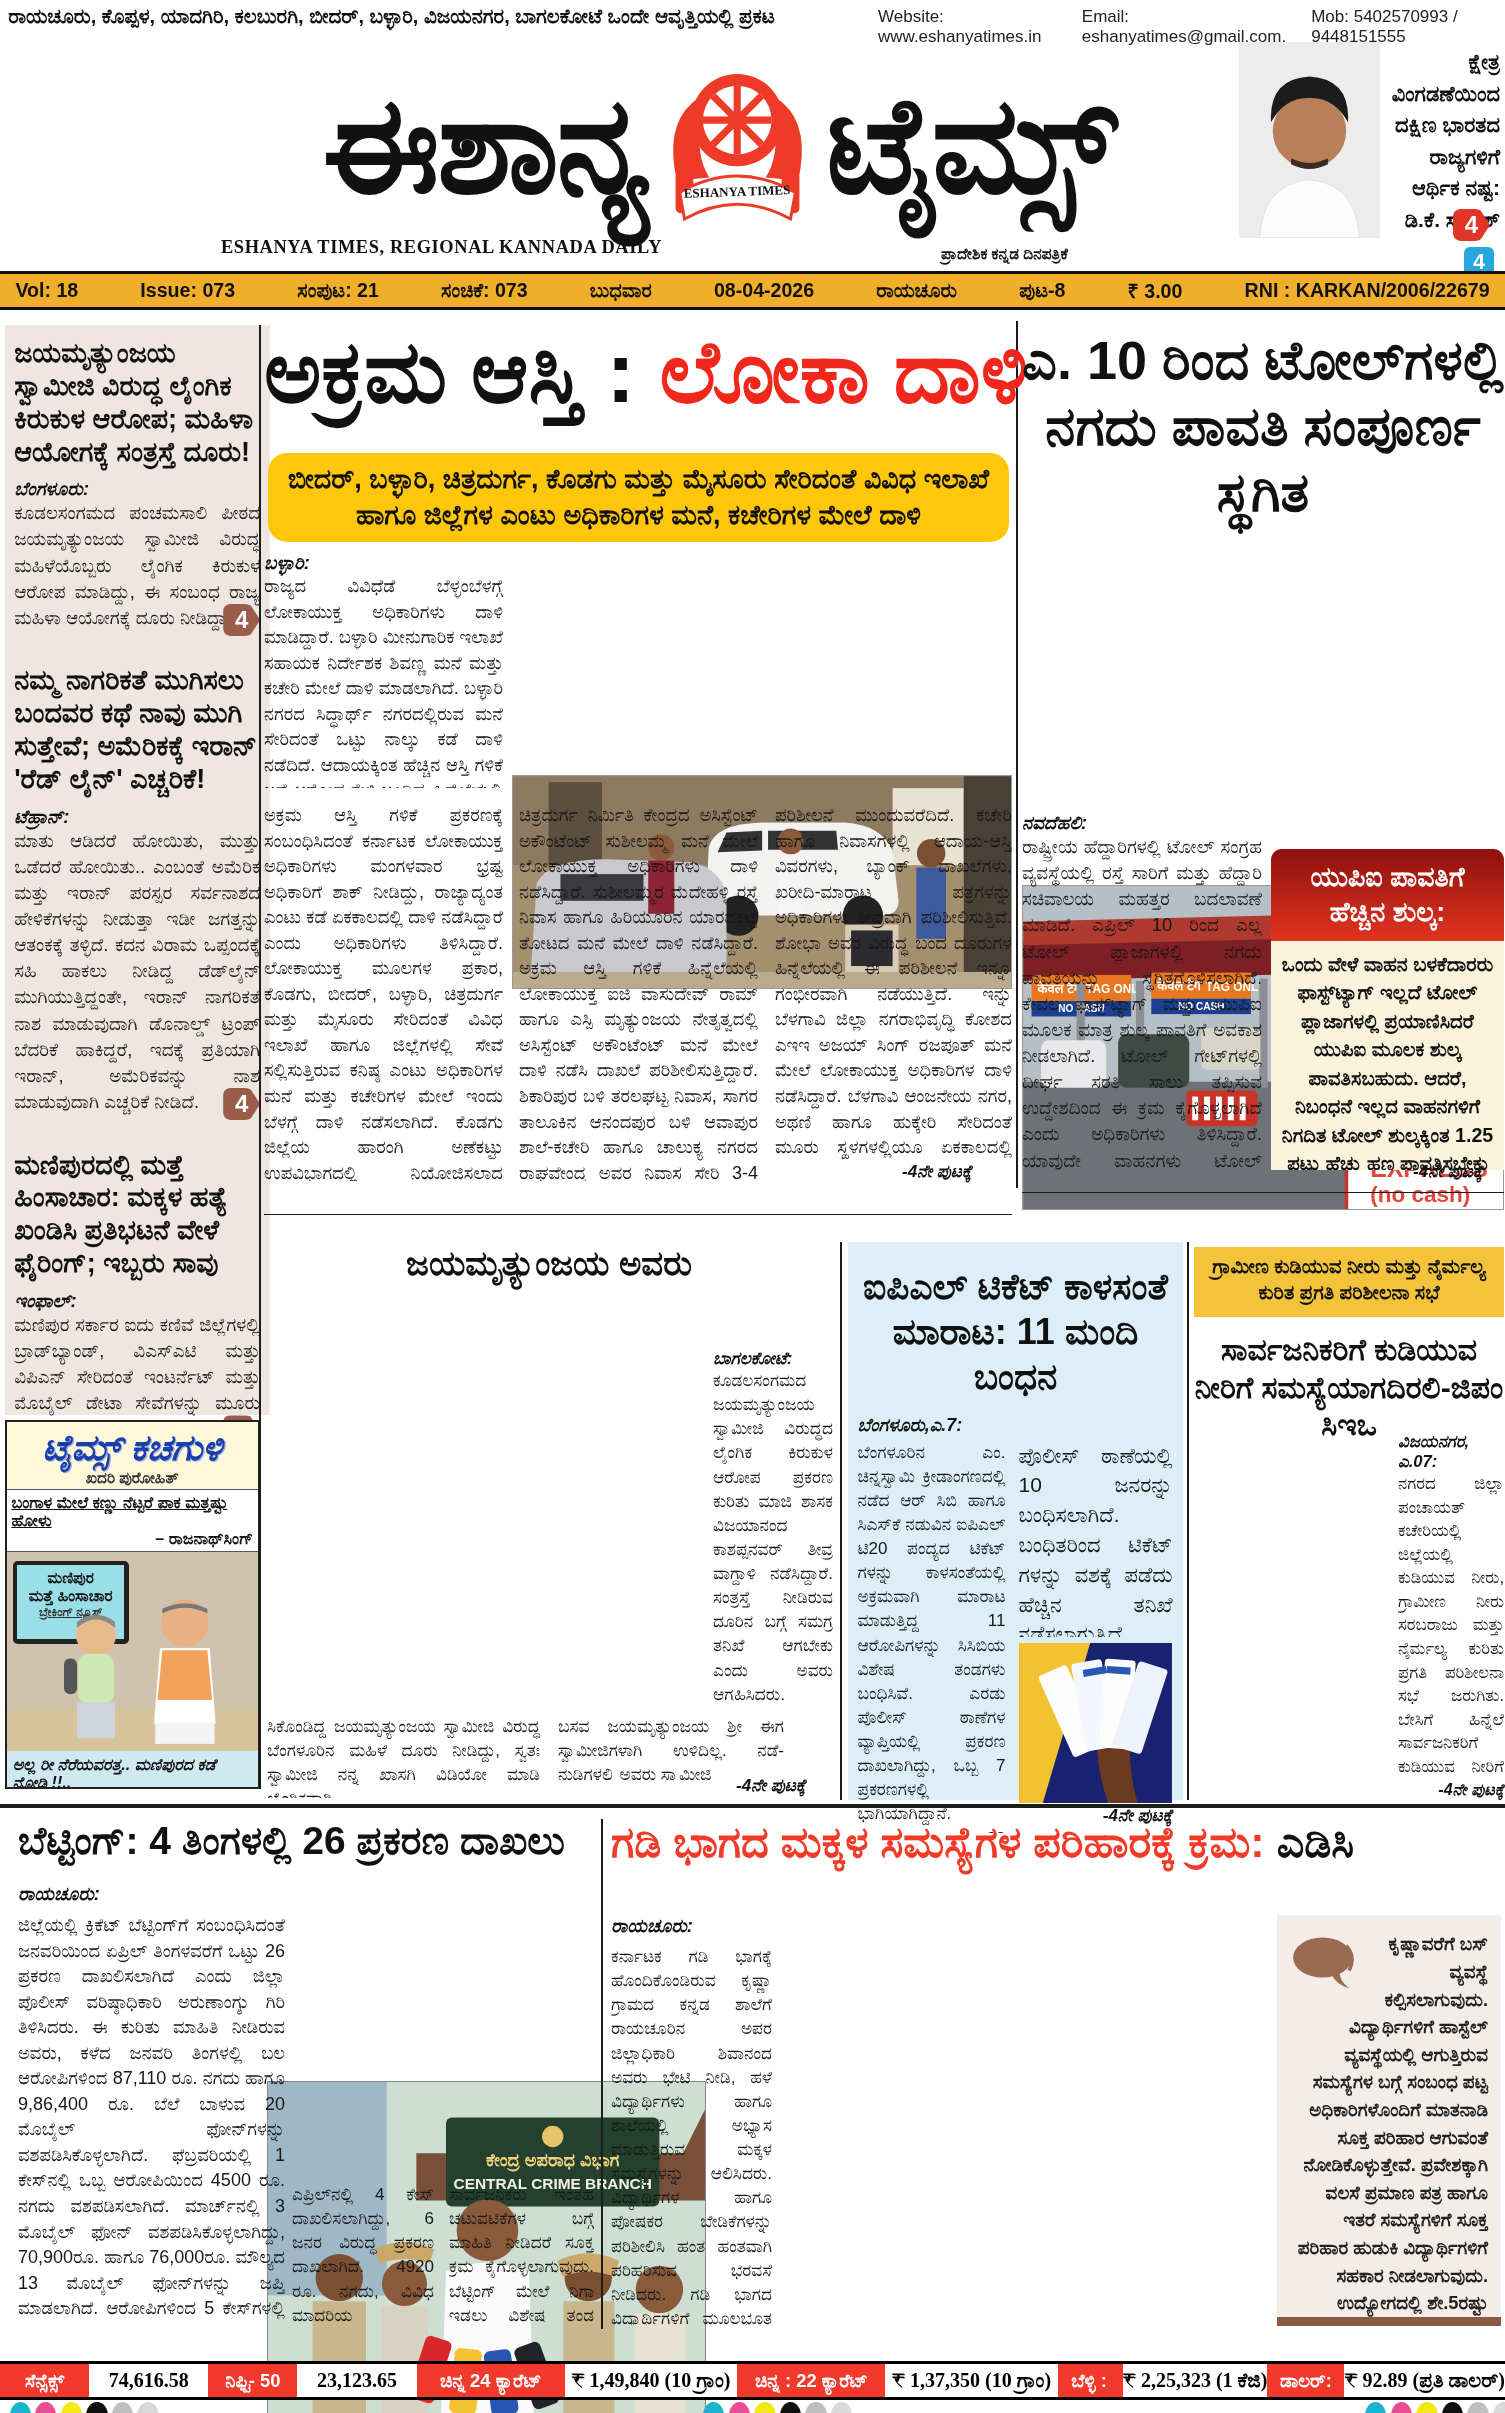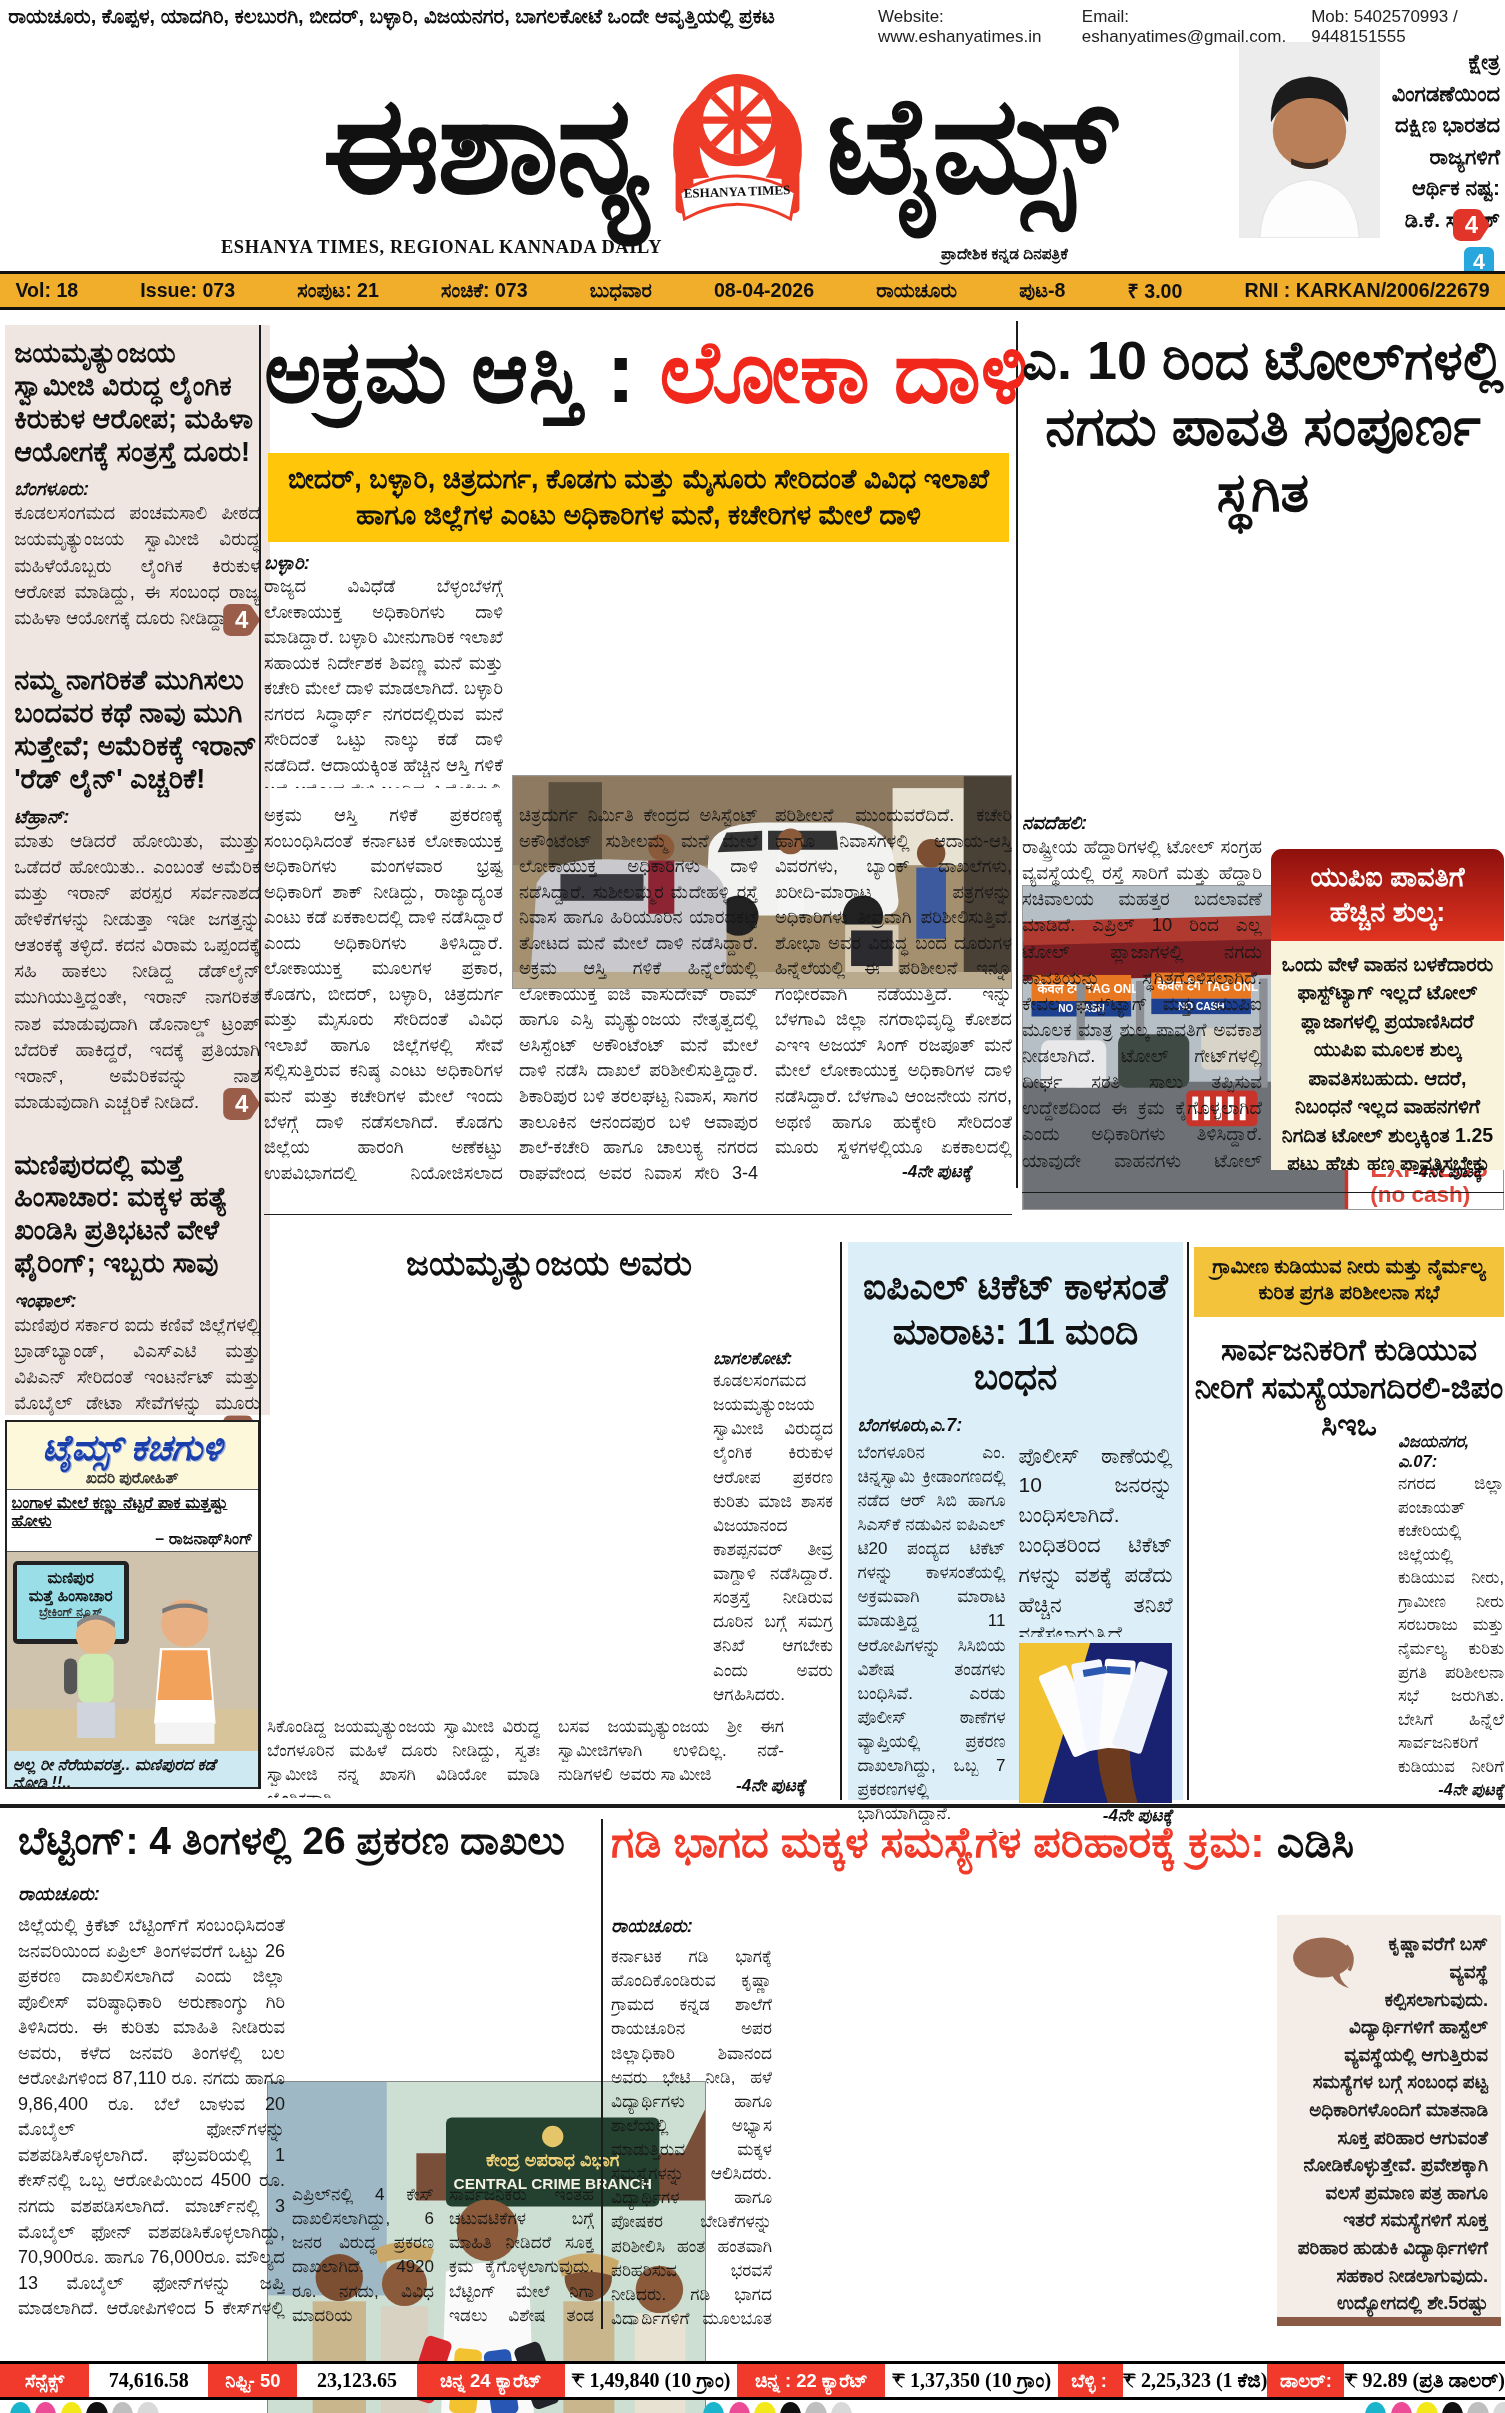--- a/index.html
+++ b/index.html
@@ -191,21 +191,21 @@
     </div>
     <div class="cart-bottom">ಅಲ್ಲ ರೀ ನೆರೆಯವರತ್ತ.. ಮಣಿಪುರದ ಕಡೆ ನೋಡಿ !!..</div>
   </div>
 
   <div class="vline" style="left:259px; top:325px; height:1464px;"></div>
   <div class="vline" style="left:1016px; top:321px; height:867px;"></div>
 
   <div class="abs main-hl" style="left:264px; top:328px; width:748px;">
     <span>ಅಕ್ರಮ ಆಸ್ತಿ : </span><span class="red">ಲೋಕಾ ದಾಳಿ</span>
   </div>
-  <div class="abs subhead" style="left:268px; top:453px; width:741px;">ಬೀದರ್, ಬಳ್ಳಾರಿ, ಚಿತ್ರದುರ್ಗ, ಕೊಡಗು ಮತ್ತು ಮೈಸೂರು ಸೇರಿದಂತೆ ವಿವಿಧ ಇಲಾಖೆ ಹಾಗೂ ಜಿಲ್ಲೆಗಳ ಎಂಟು ಅಧಿಕಾರಿಗಳ ಮನೆ, ಕಚೇರಿಗಳ ಮೇಲೆ ದಾಳಿ</div>
+  <div class="abs subhead" style="left:268px; top:453px; width:741px;border-radius:19px;">ಬೀದರ್, ಬಳ್ಳಾರಿ, ಚಿತ್ರದುರ್ಗ, ಕೊಡಗು ಮತ್ತು ಮೈಸೂರು ಸೇರಿದಂತೆ ವಿವಿಧ ಇಲಾಖೆ ಹಾಗೂ ಜಿಲ್ಲೆಗಳ ಎಂಟು ಅಧಿಕಾರಿಗಳ ಮನೆ, ಕಚೇರಿಗಳ ಮೇಲೆ ದಾಳಿ</div>
 
   <div class="abs" style="left:264px; top:552px; width:239px; height:242px;">
     <span class="dateline">ಬಳ್ಳಾರಿ:</span>
     <div class="kn-body" style="height:214px;">ರಾಜ್ಯದ ವಿವಿಧೆಡೆ ಬೆಳ್ಳಂಬೆಳಗ್ಗೆ ಲೋಕಾಯುಕ್ತ ಅಧಿಕಾರಿಗಳು ದಾಳಿ ಮಾಡಿದ್ದಾರೆ. ಬಳ್ಳಾರಿ ಮೀನುಗಾರಿಕ ಇಲಾಖೆ ಸಹಾಯಕ ನಿರ್ದೇಶಕ ಶಿವಣ್ಣ ಮನೆ ಮತ್ತು ಕಚೇರಿ ಮೇಲೆ ದಾಳಿ ಮಾಡಲಾಗಿದೆ. ಬಳ್ಳಾರಿ ನಗರದ ಸಿದ್ಧಾರ್ಥ್ ನಗರದಲ್ಲಿರುವ ಮನೆ ಸೇರಿದಂತೆ ಒಟ್ಟು ನಾಲ್ಕು ಕಡೆ ದಾಳಿ ನಡೆದಿದೆ. ಆದಾಯಕ್ಕಿಂತ ಹೆಚ್ಚಿನ ಆಸ್ತಿ ಗಳಿಕೆ ಬಗ್ಗೆ ಆರೋಪ ಕೇಳಿ ಬಂದಿದ್ದ ಹಿನ್ನೆಲೆಯಲ್ಲಿ ದಾಳಿ ಮಾಡಲಾಗಿದೆ. ಶಿವಣ್ಣ ನಿವಾಸದಲ್ಲಿ ಲೋಕಾಯುಕ್ತ ಅಧಿಕಾರಿಗಳು ದಾಖಲೆಗಳ ಪರಿಶೀಲನೆ ಮಾಡುತ್ತಿದ್ದಾರೆ. ಶಿವಮೊಗ್ಗದಲ್ಲಿ ಹಿಂದುಳಿದ ವರ್ಗಗಳ ಕಲ್ಯಾಣ ಇಲಾಖೆಯ ಜಿಲ್ಲಾ ಅಧಿಕಾರಿ ಶೋಭಾ ಅವರ ಕಚೇರಿ ಹಾಗೂ ನಿವಾಸದ ಮೇಲೆ ಲೋಕಾಯುಕ್ತ ಅಧಿಕಾರಿಗಳ ದಾಳಿ ನಡೆದಿದೆ.</div>
   </div>
 
   <div class="abs photo" style="left:512px; top:579px; width:500px; height:214px; border:0.6px solid #999;">
     <svg width="500" height="214" viewBox="0 0 843 360">
       <rect width="843" height="360" fill="#a4906f"></rect>
       <rect x="0" y="0" width="843" height="150" fill="#8d7a60"></rect>

